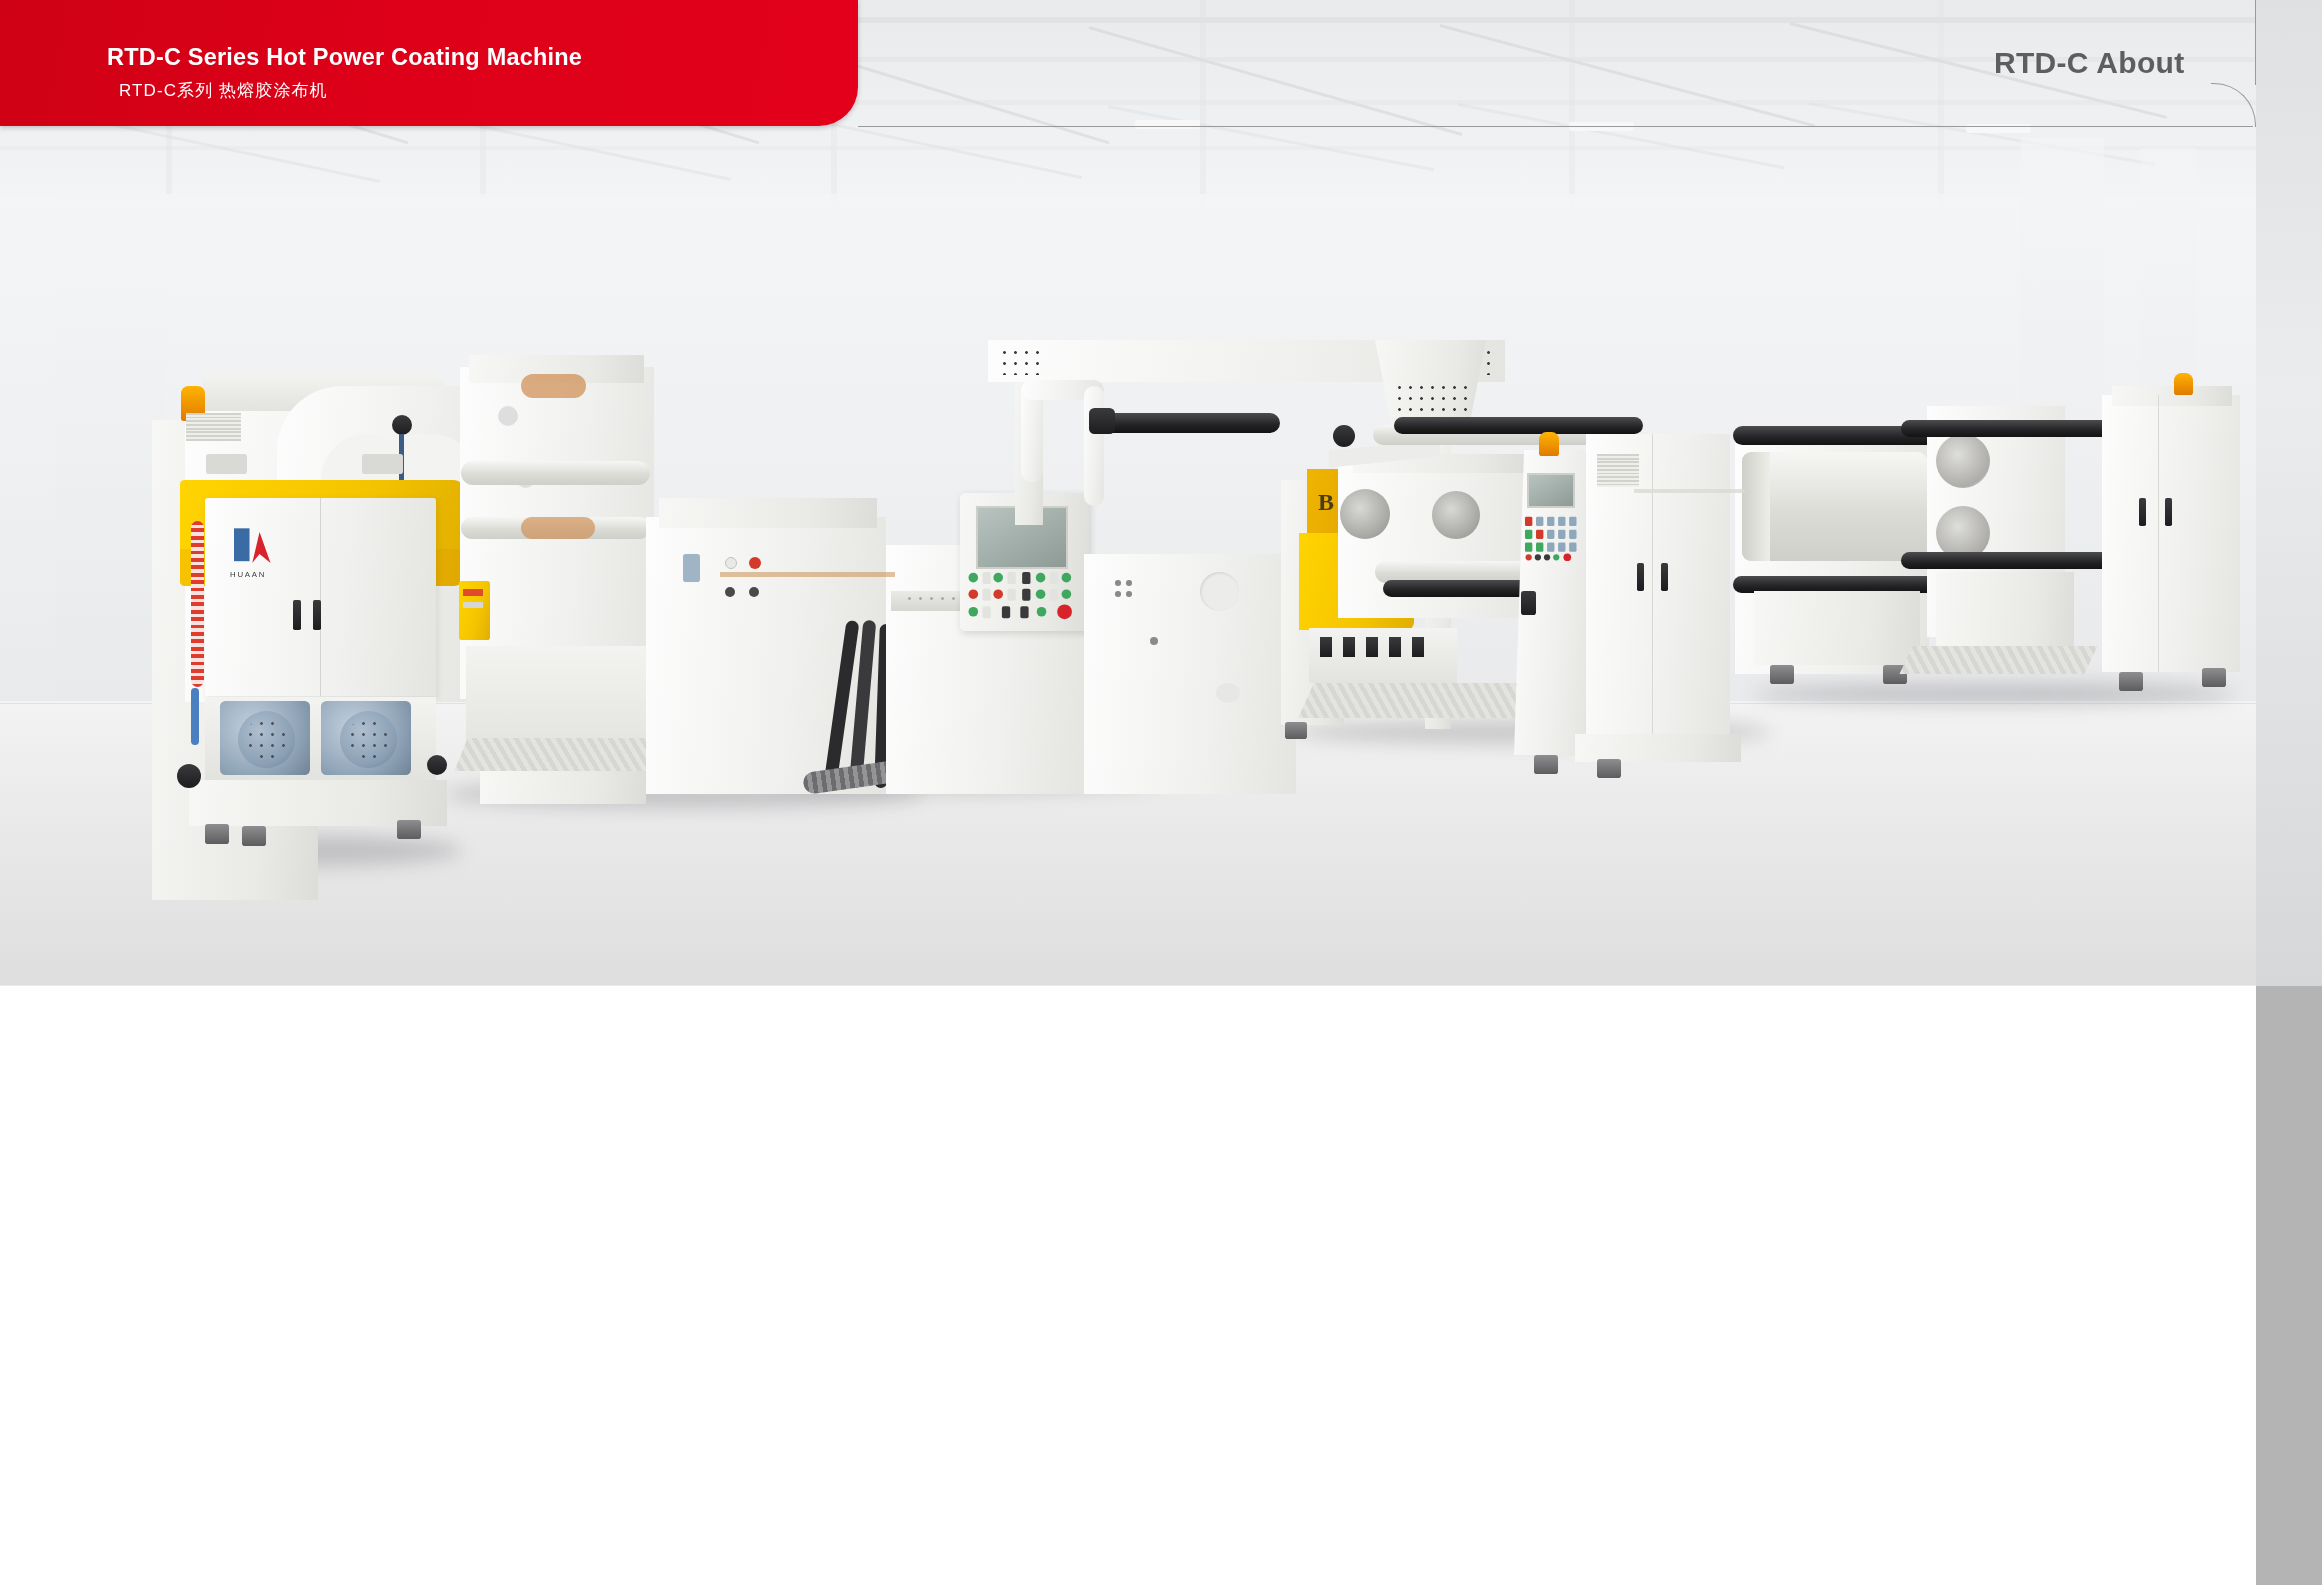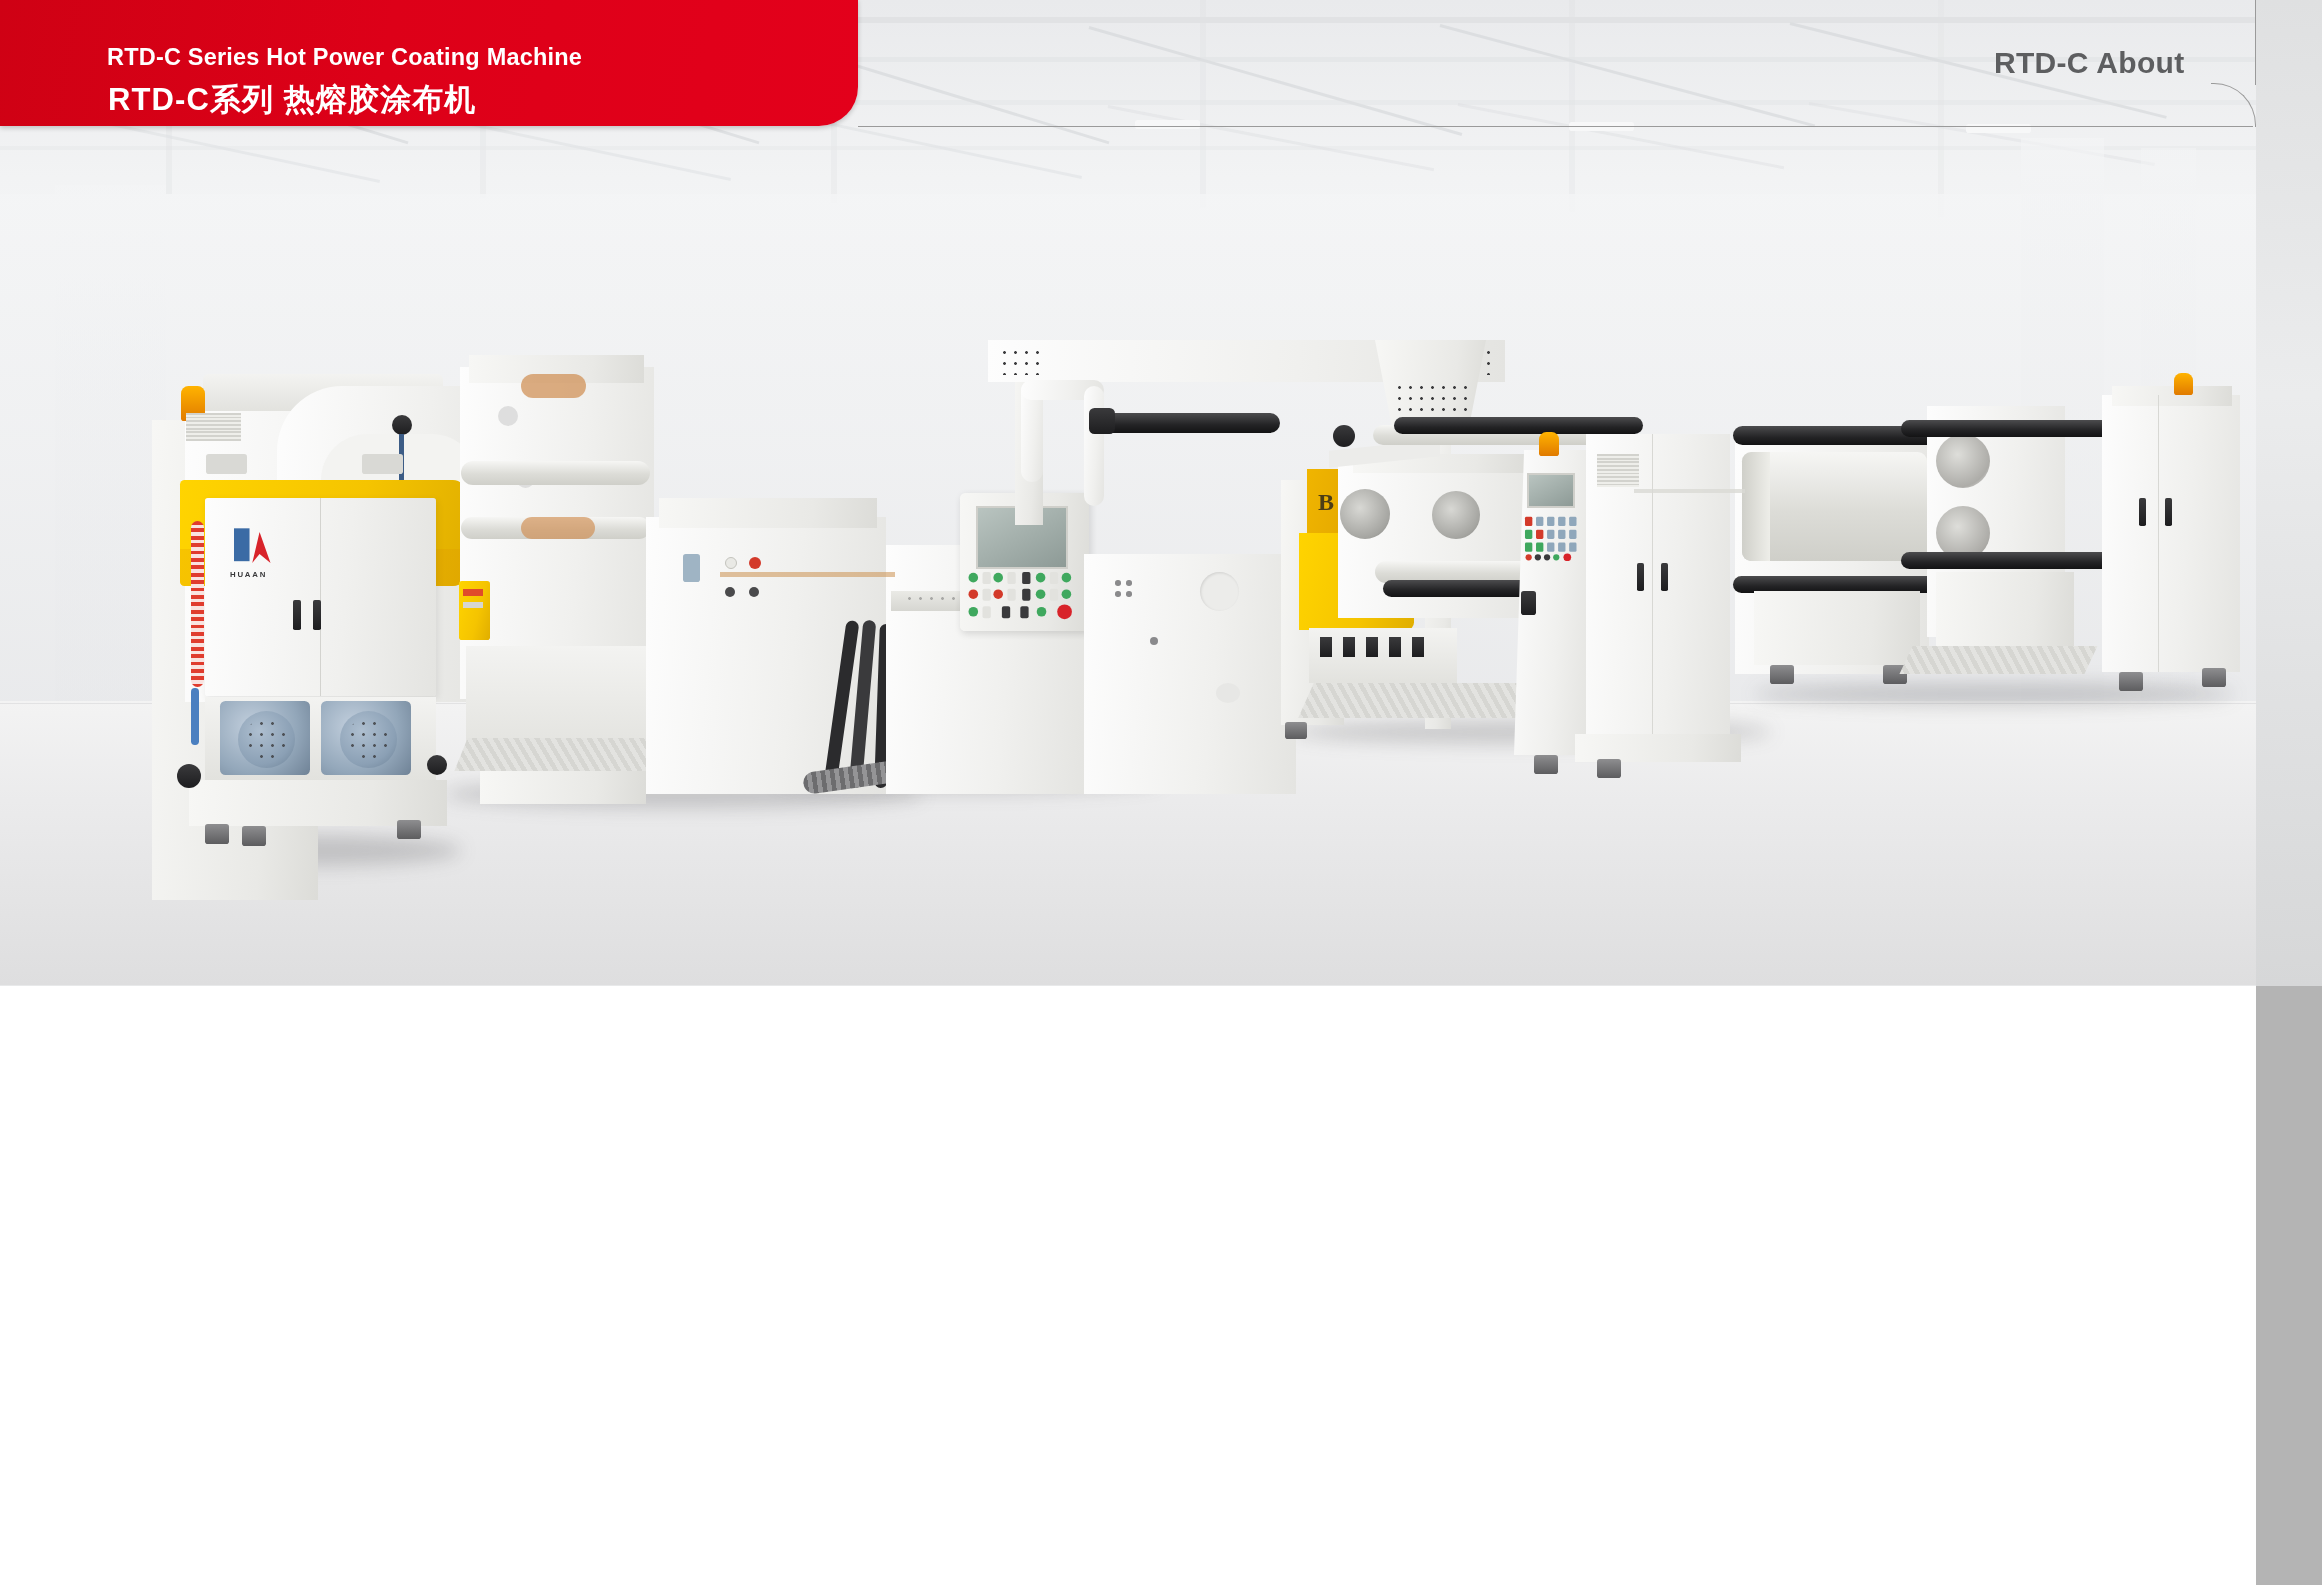--- a/index.html
+++ b/index.html
@@ -17,21 +17,21 @@
   .floor{position:absolute;left:0;top:701px;width:2322px;height:284px;
          background:linear-gradient(180deg,#f3f3f3 0%,#ebebec 35%,#dededf 100%);}
   .floorline{position:absolute;height:0.9px;background:#e2e2e3;left:0;width:2322px;}
 
   
   .banner{position:absolute;left:0;top:0;width:858px;height:126px;
           background:linear-gradient(100deg,#cf0114 0%,#dd0018 45%,#e3001b 100%);
           border-bottom-right-radius:39px;z-index:40;
           box-shadow:0 1.8px 5.5px rgba(0,0,0,.20);}
   .banner .t1{position:absolute;left:107px;top:44px;color:#fff;font-size:23.5px;font-weight:bold;letter-spacing:0.2px;white-space:nowrap;}
-  .banner .t2{position:absolute;left:108px;top:79px;color:#fff;font-size:31px;font-weight:bold;letter-spacing:1.1px;white-space:nowrap;}
+  .banner .t2{position:absolute;left:119px;top:79px;color:#fff;font-size:17px;font-weight:normal;letter-spacing:1.1px;white-space:nowrap;}
 
   
   .hairline{position:absolute;left:858px;top:126px;width:1395px;height:0.9px;background:#9a9a9a;z-index:35;}
   .cornerline{position:absolute;left:2211px;top:83px;width:44px;height:43px;
               border-top:0.9px solid #9a9a9a;border-right:0.9px solid #9a9a9a;
               border-top-right-radius:42px;z-index:35;}
   .cornerline-up{position:absolute;left:2255px;top:0px;width:0.9px;height:85px;background:#9a9a9a;z-index:35;}
 
   .series-label{position:absolute;left:1994px;top:46px;font-size:30px;font-weight:bold;color:#5d5e60;letter-spacing:0.3px;z-index:36;}
 
@@ -162,21 +162,21 @@
 
       <div class="bx w1" style="left:205px;top:498px;width:231px;height:198px;border-radius:2.8px;box-shadow:1.8px 2.8px 7.4px rgba(0,0,0,.08);"></div>
       <div class="bx" style="left:320px;top:498px;width:0.9px;height:198px;background:#d3d3cf;"></div>
 
       <div class="bx" style="left:234px;top:528px;width:42px;height:39px;">
         <svg width="42" height="39" viewBox="0 0 46 42">
           <rect x="0" y="0" width="17" height="36" fill="#3b6ba5"></rect>
           <path d="M20 38 L28 4 L40 38 L28 28 Z" fill="#d8232a"></path>
         </svg>
       </div>
-      <div class="bx" style="left:230px;top:570px;font-size:7.8px;color:#3a3a3c;letter-spacing:1.8px;font-weight:bold;text-align:right;">HUAAN</div>
+      <div class="bx" style="left:230px;top:570px;font-size:7.8px;color:#3a3a3c;letter-spacing:1.8px;font-weight:normal;text-align:right;">HUAAN</div>
       <div class="bx dark" style="left:293px;top:600px;width:8.3px;height:29.5px;border-radius:1.8px;"></div>
       <div class="bx dark" style="left:313px;top:600px;width:8.3px;height:29.5px;border-radius:1.8px;"></div>
 
       <div class="bx" style="left:191px;top:521px;width:13px;height:166px;background:repeating-linear-gradient(180deg,#e03c2e 0 3.7px,#f9e3e0 3.7px 7.4px);border-radius:6.5px;"></div>
       <div class="bx" style="left:191px;top:688px;width:8.3px;height:57px;background:#4a7fc0;border-radius:3.7px;"></div>
 
       <div class="bx w3" style="left:205px;top:697px;width:231px;height:83px;"></div>
       <div class="bx motor" style="left:220px;top:701px;width:90px;height:74px;"></div>
       <div class="bx mdisc" style="left:238px;top:711px;width:57px;height:57px;"></div>
       <div class="bx holegrid" style="left:245px;top:718px;width:42px;height:42px;border-radius:50%;opacity:.8;"></div>

